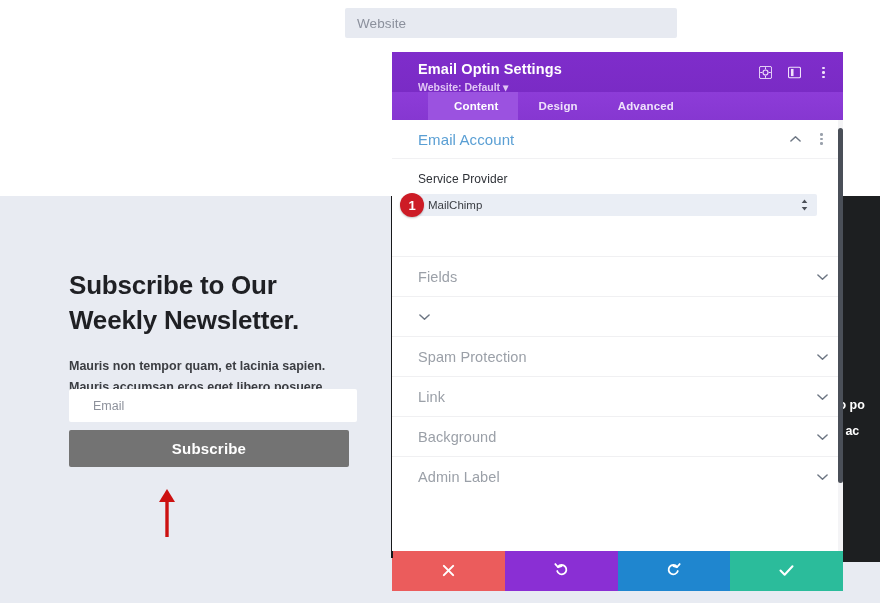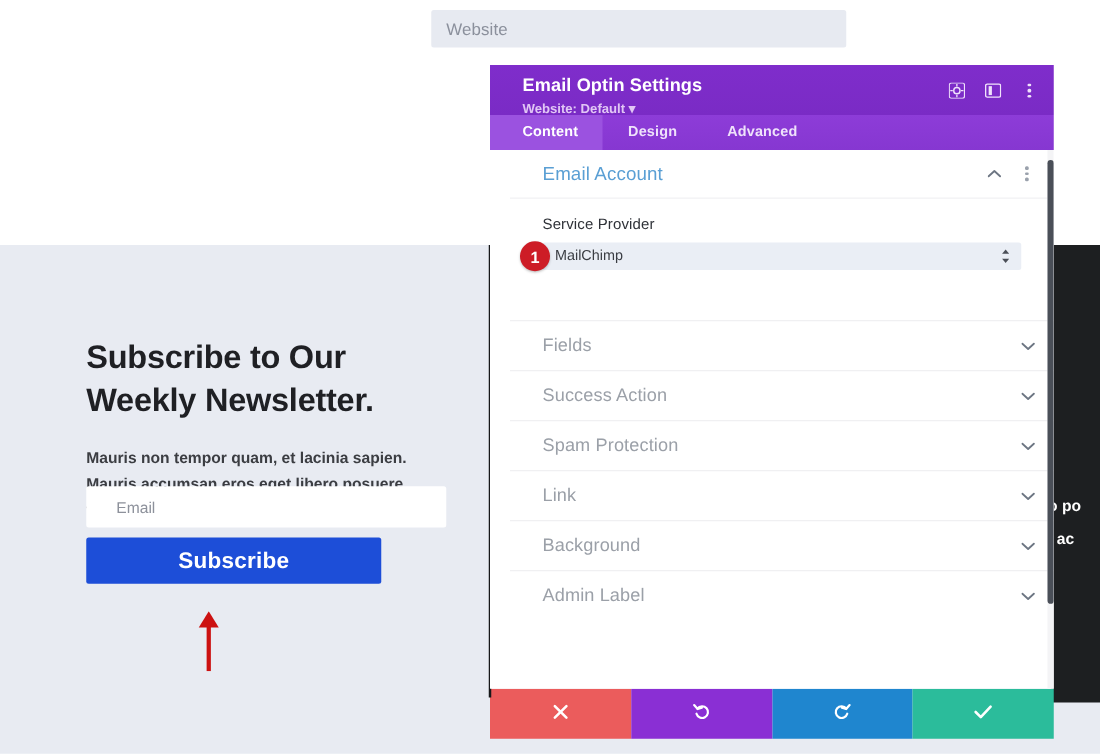--- a/index.html
+++ b/index.html
@@ -102,27 +102,27 @@
     align-items: center;
     padding-left: 24px;
     box-sizing: border-box;
     font-size: 12.5px;
     color: #8d919b;
   }
   .subscribe-btn {
     position: absolute;
     left: 69px;
     top: 430px;
-    width: 236px;
+    width: 280px;
     height: 37px;
-    background: #1d4ed8;
+    background: #737373;
     border: none;
     border-radius: 2px;
     color: #ffffff;
-    font-size: 18px;
+    font-size: 15px;
     font-weight: bold;
     letter-spacing: .2px;
     cursor: pointer;
   }
   .annot-arrow {
     position: absolute;
     left: 157px;
     top: 489px;
     width: 20px;
     height: 48px;
@@ -188,20 +188,21 @@
     border-radius: 50%;
     display: block;
   }
 
   .tabbar {
     height: 28px;
     background: #8a3ad4;
     background: linear-gradient(#8d3cd8, #8637d1);
     display: flex;
     align-items: stretch;
+    padding-left: 36px;
   }
   .tab {
     display: flex;
     align-items: center;
     padding: 0 20px 0 20px;
     font-size: 11.5px;
     font-weight: bold;
     color: #efe2fb;
     cursor: pointer;
     letter-spacing: .15px;
@@ -210,21 +211,20 @@
   .tab.active {
     background: #9b52e0;
     color: #ffffff;
   }
 
   .modal-body {
     position: relative;
     height: 431px;
     background: #ffffff;
     overflow: hidden;
-    padding-left: 16px;
   }
   .scrollbar-track {
     position: absolute;
     right: 0px;
     top: 0;
     width: 5px;
     height: 431px;
     background: #f4f4f6;
   }
   .scrollbar-thumb {
@@ -504,21 +504,20 @@
     <div class="acc-list">
       <div class="acc-item">
         <span class="acc-item-title">Fields</span>
         <span class="chev">
           <svg width="11" height="8" viewBox="0 0 12 8">
               <polyline points="1,1.8 6,6.4 11,1.8" fill="none" stroke="#6d7683" stroke-width="1.6" stroke-linecap="round" stroke-linejoin="round"></polyline>
             </svg>
         </span>
       </div>
       <div class="acc-item">
-        <span class="acc-item-title">Success Action</span>
         <span class="chev">
           <svg width="11" height="8" viewBox="0 0 12 8">
               <polyline points="1,1.8 6,6.4 11,1.8" fill="none" stroke="#6d7683" stroke-width="1.6" stroke-linecap="round" stroke-linejoin="round"></polyline>
             </svg>
         </span>
       </div>
       <div class="acc-item">
         <span class="acc-item-title">Spam Protection</span>
         <span class="chev">
           <svg width="11" height="8" viewBox="0 0 12 8">

